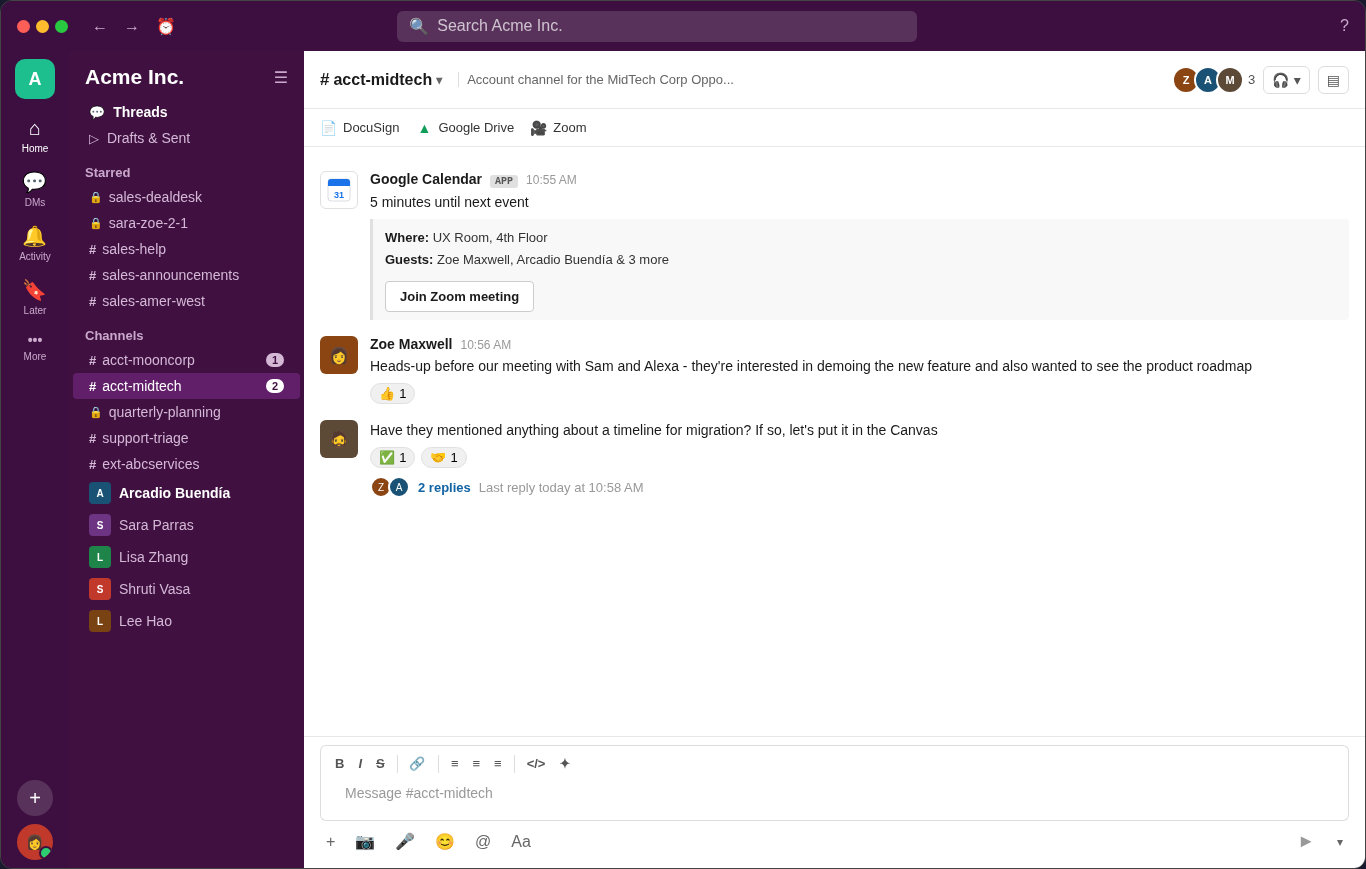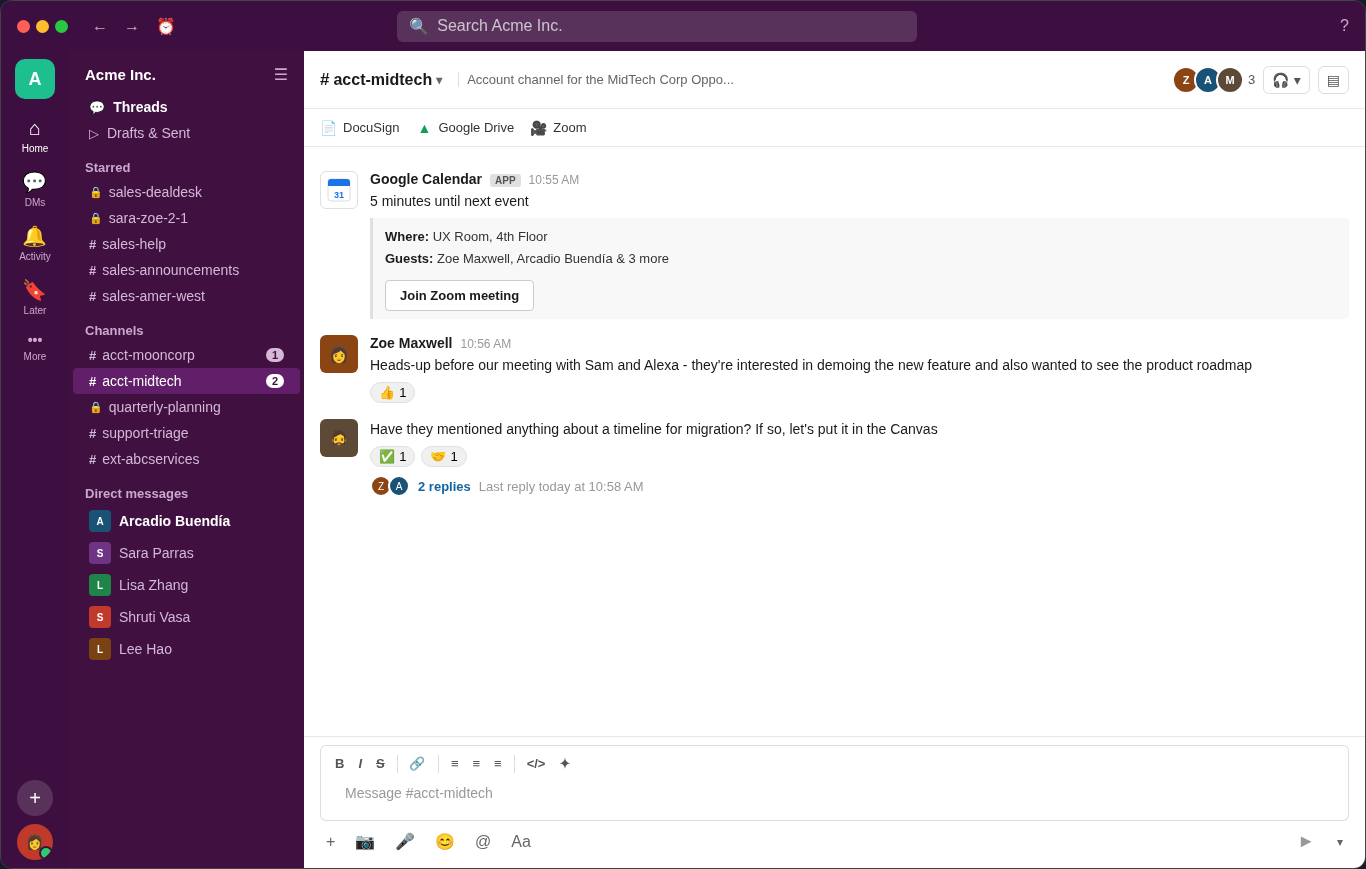--- a/index.html
+++ b/index.html
@@ -169,21 +169,21 @@
       flex-shrink: 0;
       padding-bottom: 16px;
     }
     .sidebar-header {
       display: flex;
       align-items: center;
       justify-content: space-between;
       padding: 14px 16px 10px;
     }
     .sidebar-title {
-      font-size: 15px;
+      font-size: 21px;
       font-weight: 700;
       color: #fff;
     }
     .sidebar-filter-btn {
       background: none;
       border: none;
       color: #c9a8cb;
       cursor: pointer;
       font-size: 16px;
     }
@@ -381,20 +381,21 @@
     .msg-content { flex: 1; min-width: 0; }
     .msg-header { display: flex; align-items: baseline; gap: 8px; margin-bottom: 4px; }
     .msg-author { font-weight: 700; font-size: 14px; color: #1a1a1a; }
     .msg-app-badge {
       background: #e0e0e0;
       color: #555;
       font-size: 10px;
       padding: 1px 5px;
       border-radius: 3px;
       font-weight: 600;
+      font-family: Liberation Mono, monospace;
     }
     .msg-time { font-size: 12px; color: #999; text-align: right; }
     .msg-text { font-size: 14px; color: #1a1a1a; line-height: 1.5; }
 
     
     .calendar-card {
       margin-top: 6px;
       border-left: 3px solid #e0e0e0;
       padding: 8px 12px;
       background: #f8f8f8;
@@ -680,21 +681,20 @@
       </div>
       <div class="sidebar-channel-item">
         <span style="font-size:13px;font-weight:600;">#</span>
         <span>support-triage</span>
       </div>
       <div class="sidebar-channel-item">
         <span style="font-size:13px;font-weight:600;">#</span>
         <span>ext-abcservices</span>
       </div>
 
-      <div class="sidebar-section-label">Direct messages</div>
 
       <div class="sidebar-dm-item bold">
         <div class="dm-avatar av-arcadio">A</div>
         <span>Arcadio Buendía</span>
       </div>
       <div class="sidebar-dm-item">
         <div class="dm-avatar av-sara">S</div>
         <span>Sara Parras</span>
       </div>
       <div class="sidebar-dm-item">

